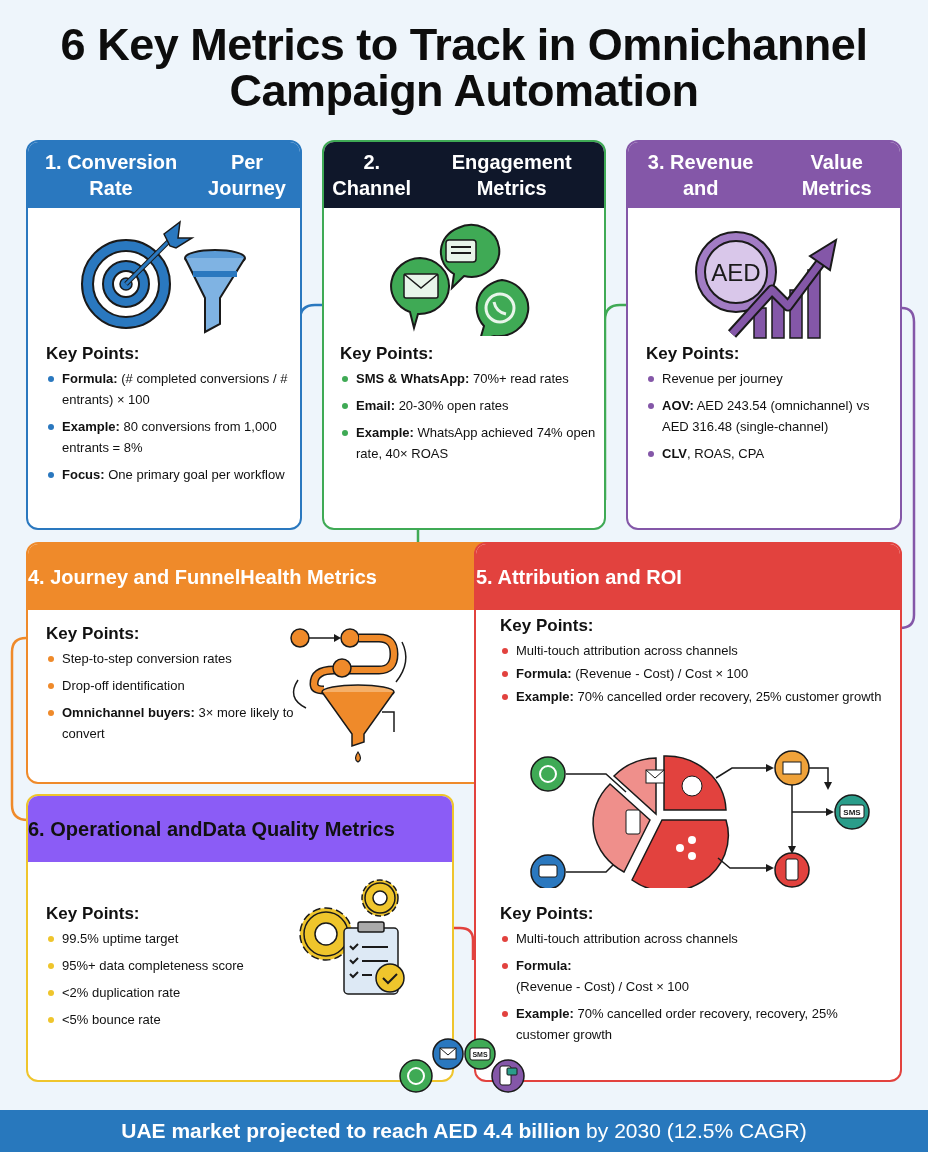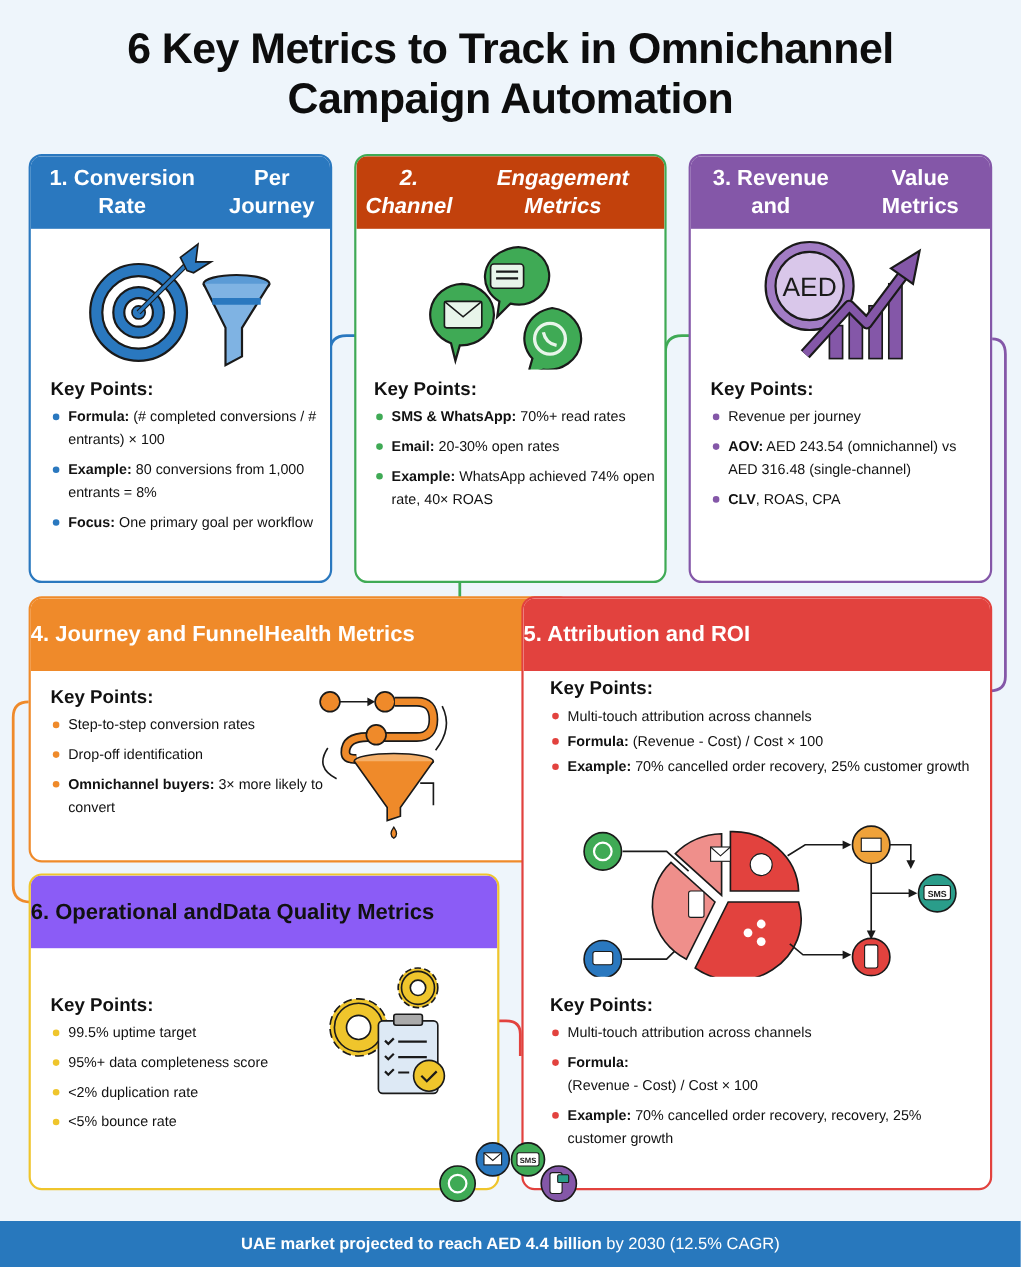--- a/index.html
+++ b/index.html
@@ -5,21 +5,21 @@
   * { box-sizing: border-box; margin: 0; padding: 0; }
   html, body { width: 928px; height: 1152px; overflow: hidden; }
   body {
     background: #eef5fb;
     font-family: "Liberation Sans", "DejaVu Sans", sans-serif;
     color: #111;
     position: relative;
   }
   .title {
     position: absolute; left: 0; top: 22px; width: 928px;
-    text-align: center; font-weight: 700; font-size: 39px; line-height: 46px;
+    text-align: center; font-weight: 700; font-size: 45px; line-height: 46px;
     letter-spacing: -0.5px; color: #0d0d0d;
   }
   .card {
     position: absolute; background: #fff; border: 2.5px solid; border-radius: 12px; overflow: hidden;
   }
   .card-head {
     color: #fff; font-weight: 700; text-align: center; font-size: 20px; line-height: 26px;
     display: flex; align-items: center; justify-content: flex-start; 
   }
   .card-head span { display: block; }
@@ -29,21 +29,21 @@
     position: relative; padding-left: 16px; font-size: 13px; line-height: 21px; margin-bottom: 6px;
   }
   ul.kp li::before {
     content: ""; position: absolute; left: 2px; top: 8px; width: 6px; height: 6px; border-radius: 50%;
     background: var(--bullet);
   }
   ul.kp li b { font-weight: 700; }
   .icon-wrap { position: absolute; }
   .footer {
     position: absolute; left: 0; top: 1110px; width: 928px; height: 42px; background: #2878bd;
-    color: #fff; font-size: 15px; text-align: center; line-height: 42px;
+    color: #fff; font-size: 21px; text-align: center; line-height: 42px;
   }
   .footer b { font-weight: 700; }
   svg.connect { position: absolute; left: 0; top: 0; pointer-events: none; }
 </style>
 </head>
 <body>
 
 <div class="title">
   <div>6 Key Metrics to Track in Omnichannel</div>
   <div>Campaign Automation</div>
@@ -97,21 +97,21 @@
     <div class="kp-title">Key Points:</div>
     <ul class="kp">
       <li><b>Formula:</b><span> (# completed conversions / # entrants) × 100</span></li>
       <li><b>Example:</b><span> 80 conversions from 1,000 entrants = 8%</span></li>
       <li><b>Focus:</b><span> One primary goal per workflow</span></li>
     </ul>
   </div>
 </div>
 
 <div class="card" style="left:322px;top:140px;width:284px;height:390px;border-color:#3faa55;--bullet:#3faa55;">
-  <div class="card-head" style="background:#c2410c;height:66px;font-style:italic;">
+  <div class="card-head" style="background:#0f172a;height:66px;">
     <span>2. Channel</span>
     <span>Engagement Metrics</span>
   </div>
   <div class="icon-wrap" style="left:66px;top:78px;">
     <svg width="150" height="116" viewBox="0 0 150 116">
       <path d="M68 8 a28 26 0 1 1 6 48 l-12 12 l2 -14 a28 26 0 0 1 4 -46z" fill="#3faa55" stroke="#1a1a1a" stroke-width="2"></path>
       <rect x="56" y="20" width="30" height="22" rx="3" fill="#e8f5ea" stroke="#1a1a1a" stroke-width="1.5"></rect>
       <line x1="61" y1="27" x2="81" y2="27" stroke="#1a1a1a" stroke-width="2"></line>
       <line x1="61" y1="33" x2="81" y2="33" stroke="#1a1a1a" stroke-width="2"></line>
       <path d="M30 38 a30 28 0 1 1 -2 56 l-4 14 l-4 -16 a30 28 0 0 1 10 -54z" fill="#3faa55" stroke="#1a1a1a" stroke-width="2"></path>
@@ -130,21 +130,21 @@
       <li><b>Example:</b><span> WhatsApp achieved 74% open rate, 40× ROAS</span></li>
     </ul>
   </div>
 </div>
 
 <div class="card" style="left:626px;top:140px;width:276px;height:390px;border-color:#8457a8;--bullet:#8457a8;">
   <div class="card-head" style="background:#8457a8;height:66px;">
     <span>3. Revenue and</span>
     <span>Value Metrics</span>
   </div>
-  <div class="icon-wrap" style="left:64px;top:76px;">
+  <div class="icon-wrap" style="left:64px;top:88px;">
     <svg width="150" height="110" viewBox="0 0 150 110">
       <circle cx="44" cy="42" r="40" fill="#a27cc4" stroke="#1a1a1a" stroke-width="2"></circle>
       <circle cx="44" cy="42" r="31" fill="#d9c7ea" stroke="#1a1a1a" stroke-width="2"></circle>
       <text x="44" y="51" text-anchor="middle" font-family="Liberation Sans, sans-serif" font-size="24" fill="#1a1a1a">AED</text>
       <rect x="62" y="78" width="12" height="30" fill="#8457a8" stroke="#1a1a1a" stroke-width="1.5"></rect>
       <rect x="80" y="66" width="12" height="42" fill="#8457a8" stroke="#1a1a1a" stroke-width="1.5"></rect>
       <rect x="98" y="60" width="12" height="48" fill="#8457a8" stroke="#1a1a1a" stroke-width="1.5"></rect>
       <rect x="116" y="40" width="12" height="68" fill="#8457a8" stroke="#1a1a1a" stroke-width="1.5"></rect>
       <path d="M40 104 L80 60 L96 76 L132 28" fill="none" stroke="#1a1a1a" stroke-width="11" stroke-linejoin="round"></path>
       <path d="M40 104 L80 60 L96 76 L132 28" fill="none" stroke="#8457a8" stroke-width="7" stroke-linejoin="round"></path>

